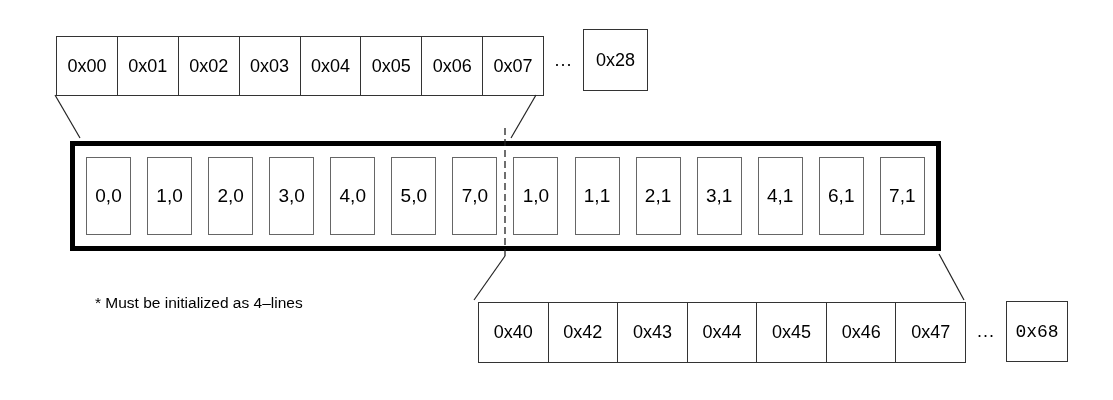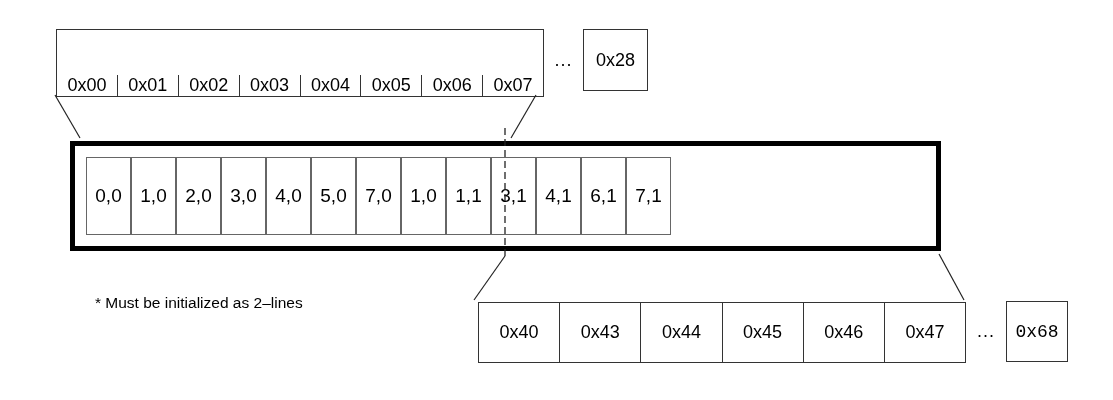--- a/index.html
+++ b/index.html
@@ -21,21 +21,21 @@
     overflow: hidden;
   }
   
   .mem-row {
     position: absolute;
     display: flex;
     box-sizing: border-box;
     border: 1.4px solid var(--row-border);
     background: var(--background);
   }
-  .mem-row.top    { left: 56px;  top: 29px;  width: 488px; height: 68px; align-items: flex-end; }
+  .mem-row.top    { left: 56px;  top: 36px;  width: 488px; height: 60px; }
   .mem-row.bottom { left: 478px; top: 302px; width: 488px; height: 61px; }
   .mem-cell {
     flex: 1 1 0;
     display: flex;
     align-items: center;
     justify-content: center;
     border-right: 1.4px solid var(--row-border);
     font-size: 18px;
     white-space: nowrap;
   }
@@ -72,20 +72,21 @@
     box-sizing: border-box;
     border: 5px solid var(--cache-box-border);
     background: var(--background);
   }
   .cache-inner {
     width: 100%; height: 100%;
     box-sizing: border-box;
     padding: 4px 11px;
     display: flex;
     align-items: center;
+    justify-content: space-between;
   }
   .cache-cell {
     box-sizing: border-box;
     width: 45px; height: 78px;
     border: 1.3px solid var(--cache-cell-border);
     display: flex;
     align-items: center;
     justify-content: center;
     font-size: 19px;
     white-space: nowrap;
@@ -157,54 +158,56 @@
 
         <div class="cache-cell">5,0</div>
 
 
         <div class="cache-cell">7,0</div>
 
         <div class="cache-cell">1,0</div>
 
         <div class="cache-cell">1,1</div>
 
+        <div class="cache-cell">2,1</div>
 
         <div class="cache-cell">3,1</div>
 
         <div class="cache-cell">4,1</div>
 
 
         <div class="cache-cell">6,1</div>
 
         <div class="cache-cell">7,1</div>
       </div>
   </div>
 
   <div class="mem-row bottom">
 
       <div class="mem-cell">0x40</div>
 
 
+      <div class="mem-cell">0x42</div>
 
       <div class="mem-cell">0x43</div>
 
       <div class="mem-cell">0x44</div>
 
       <div class="mem-cell">0x45</div>
 
       <div class="mem-cell">0x46</div>
 
       <div class="mem-cell">0x47</div>
     </div>
 
   <div class="ellipsis bottom-ellipsis">...</div>
 
   <div class="detached bottom-detached">0x68</div>
 
-  <div class="footnote">* Must be initialized as 2–lines</div>
+  <div class="footnote">* Must be initialized as 4–lines</div>
 
   <svg class="overlay" width="1113" height="400" viewBox="0 0 1113 400" xmlns="http://www.w3.org/2000/svg">
     <line x1="55" y1="95" x2="80" y2="138"></line>
     <line x1="536" y1="95" x2="511" y2="138"></line>
     <line x1="505" y1="256" x2="474" y2="300"></line>
     <line x1="939" y1="254" x2="964" y2="300"></line>
     <line class="dashed" x1="505" y1="128" x2="505" y2="258"></line>
   </svg>
 
 </div>

